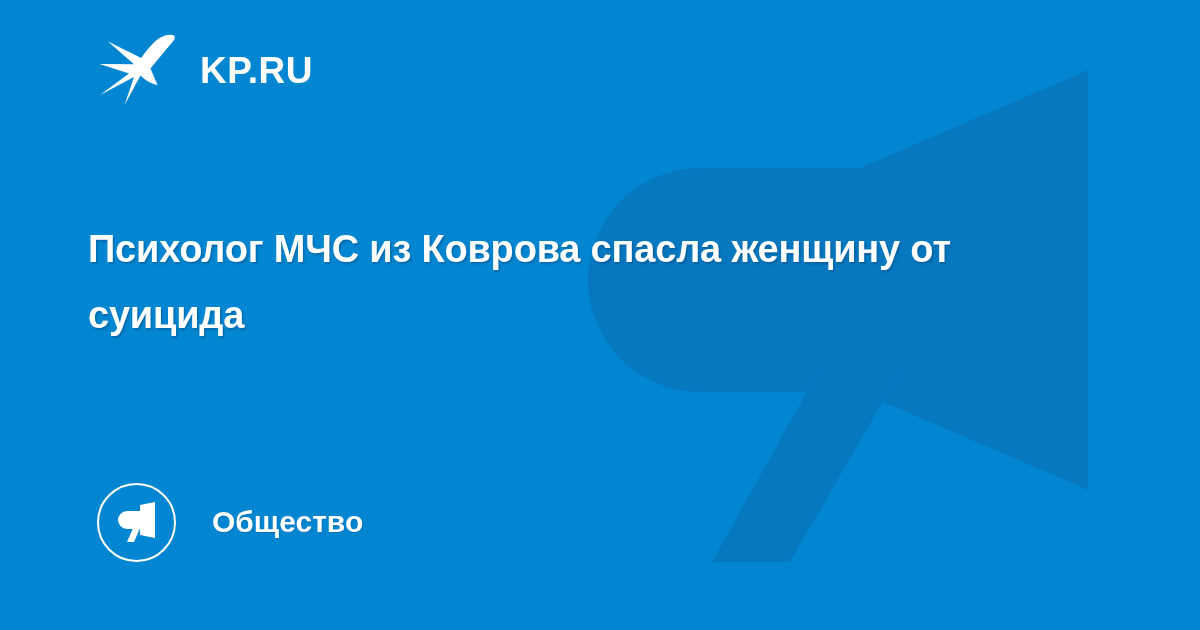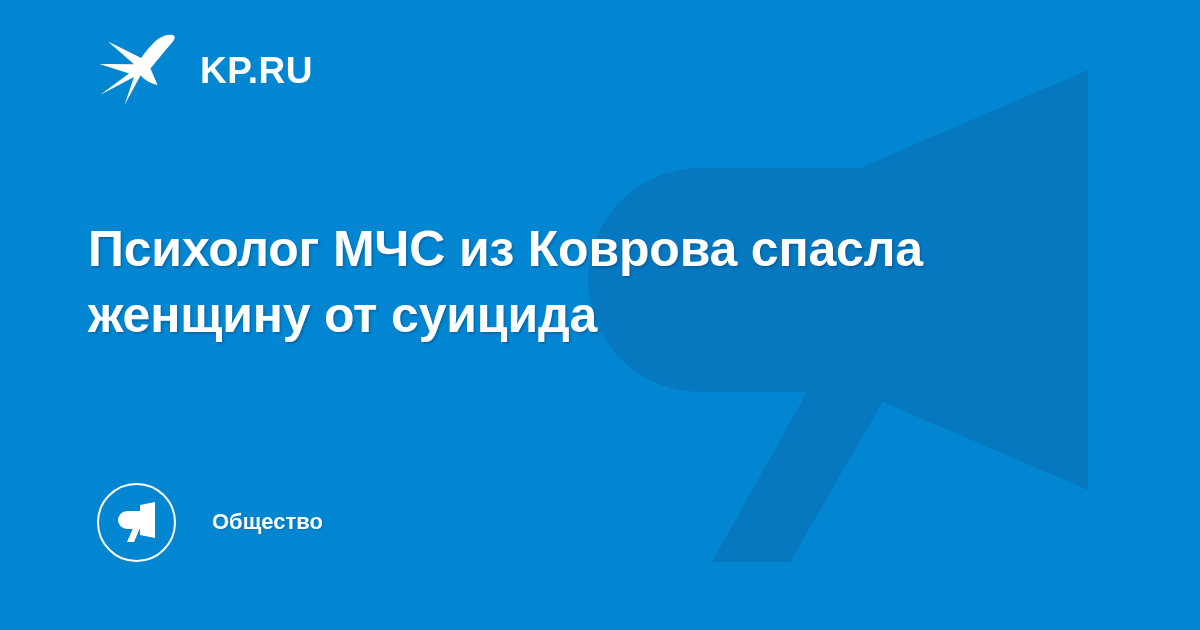--- a/index.html
+++ b/index.html
@@ -57,21 +57,21 @@
   }
 
   
   .headline {
     position: absolute;
     left: 88px;
     top: 216px;
     width: 1000px;
     margin: 0;
     color: #ffffff;
-    font-size: 50px;
+    font-size: 38px;
     font-weight: 700;
     line-height: 66px;
     letter-spacing: -0.2px;
     text-shadow: 1.5px 1.5px 2px rgba(0, 48, 90, 0.30);
   }
 
   
   .category {
     position: absolute;
     left: 97px;
@@ -97,21 +97,21 @@
     left: 50%;
     top: 50%;
     transform: translate(-50%, -50%);
     width: 44px;
     height: 44px;
     display: block;
   }
 
   .category-label {
     color: #ffffff;
-    font-size: 22px;
+    font-size: 30px;
     font-weight: 700;
     line-height: 1;
     white-space: nowrap;
     text-shadow: 1px 1px 1.5px rgba(0, 48, 90, 0.22);
   }
 </style>
 </head>
 <body>
 
 <div class="card">

